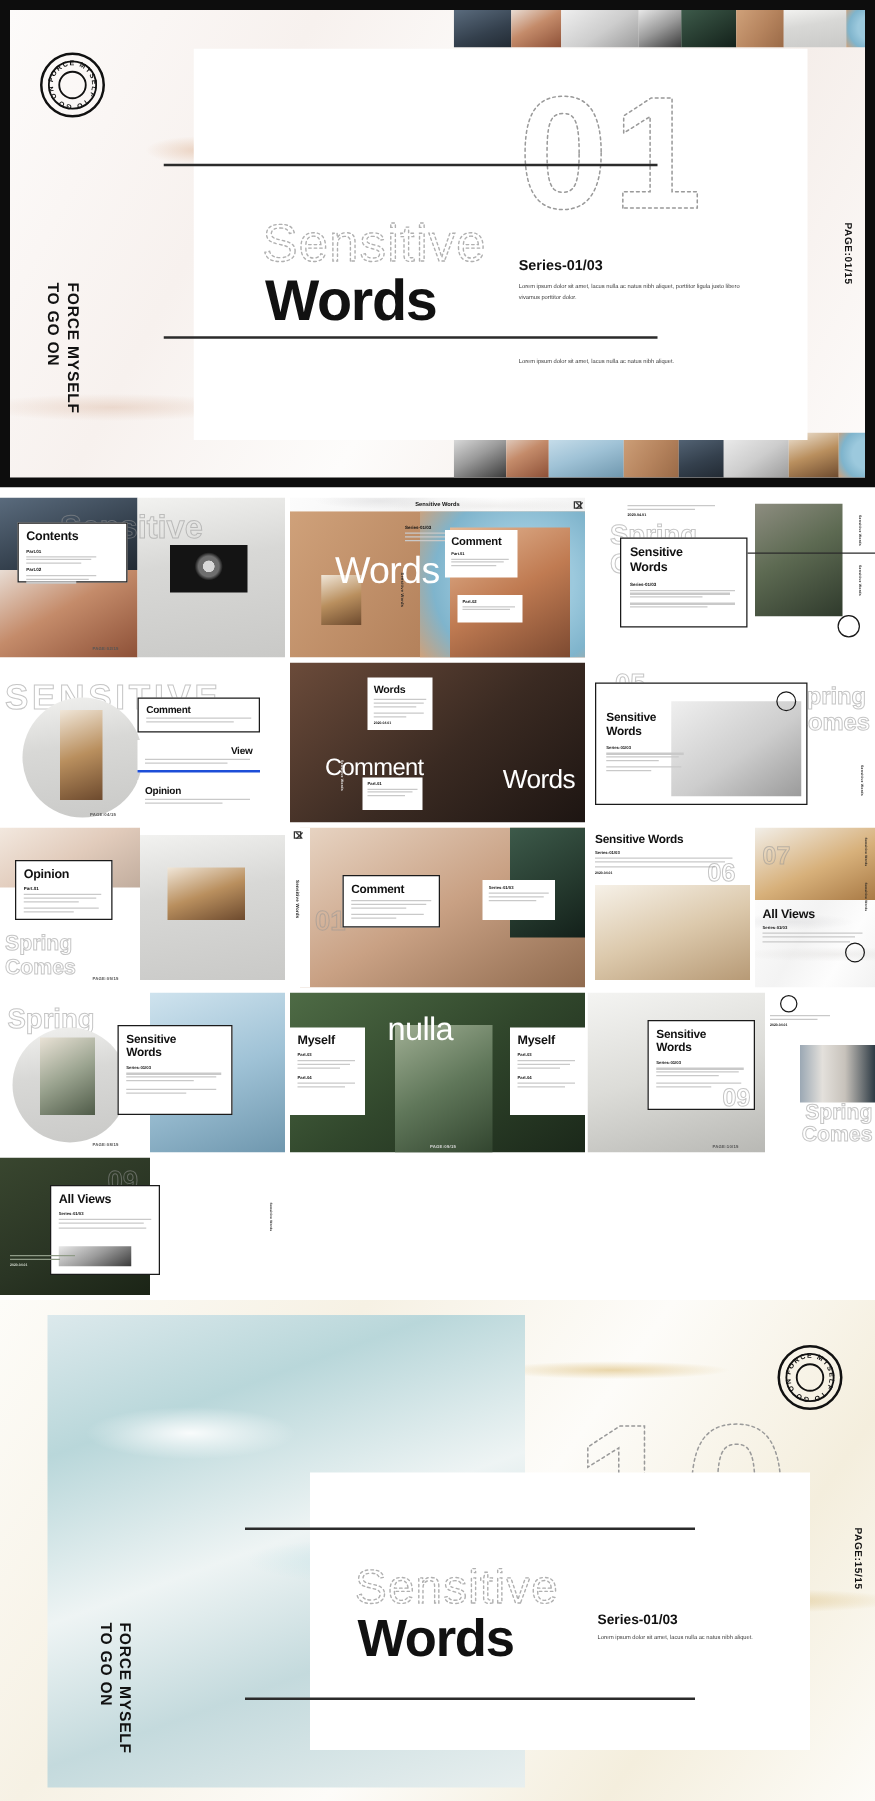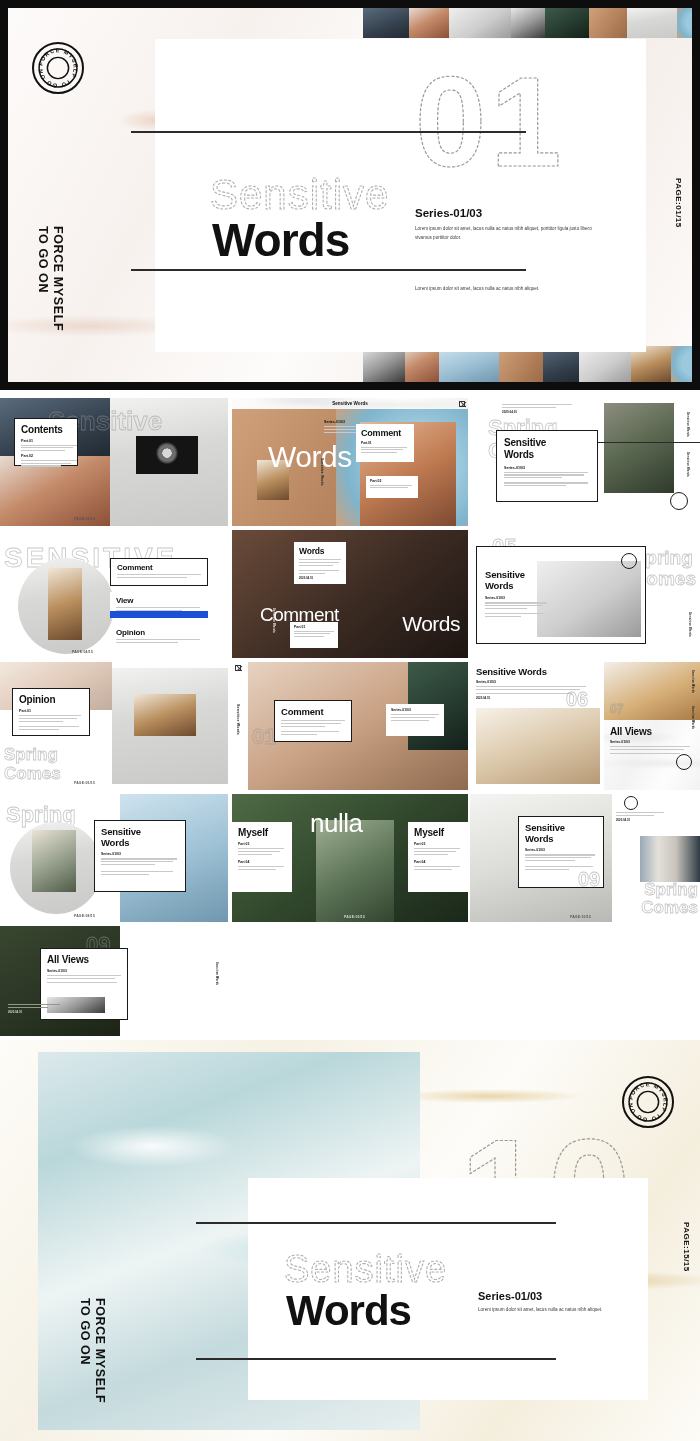--- a/index.html
+++ b/index.html
@@ -220,21 +220,21 @@
 </section>
 
 <section id="grid">
 
   <div class="slide marble-white" style="left:0; top:8px; width:228px; height:128px;">
     <div class="sl-img im-denim" style="left:0; top:0; width:110px; height:58px;"></div>
     <div class="sl-img im-redhair" style="left:0; top:58px; width:110px; height:70px;"></div>
     <div class="sl-img im-moon" style="left:110px; top:0; width:118px; height:128px;"></div>
     <div class="sl-img im-moonscr" style="left:136px; top:38px; width:62px; height:38px;"></div>
     <div class="ghost" style="left:48px; top:8px; font-size:26px;">Sensitive</div>
-    <div class="panel" style="left:14px; top:20px; width:64px; height:48px; padding:5px 6px;">
+    <div class="panel" style="left:14px; top:20px; width:88px; height:48px; padding:5px 6px;">
       <div class="p-title" style="font-size:10px;">Contents</div>
       <div class="p-sub" style="font-size:3.6px; margin-top:4px;">Part.01</div>
       <div class="lines" style="margin-top:1.5px;">
           <i style="width:56px"></i>
           <i style="width:52px"></i>
           <i style="width:44px"></i>
         </div>
       <div class="p-sub" style="font-size:3.6px; margin-top:3px;">Part.02</div>
       <div class="lines" style="margin-top:1.5px;">
           <i style="width:56px"></i>
@@ -320,21 +320,21 @@
     <div class="ghost" style="left:4px; top:12px; font-size:28px; letter-spacing:3px;">SENSITIVE</div>
     <div class="sl-img im-moon" style="left:18px; top:28px; width:96px; height:96px; border-radius:50%;"></div>
     <div class="sl-img im-phone" style="left:48px; top:38px; width:34px; height:72px;"></div>
     <div class="panel" style="left:110px; top:28px; width:98px; height:28px; padding:4px 6px;">
       <div class="p-title" style="font-size:8px;">Comment</div>
       <div class="lines" style="margin-top:2px;">
           <i style="width:84px"></i>
           <i style="width:70px"></i>
         </div>
     </div>
-    <div class="panel noborder" style="left:110px; top:62px; width:98px; height:26px; padding:4px 6px; border-bottom:7px solid #1d4ed8;">
+    <div class="panel noborder" style="left:110px; top:62px; width:98px; height:26px; padding:4px 6px; border-bottom:2px solid #1d4ed8;text-align:right;">
       <div class="p-title" style="font-size:8px;">View</div>
       <div class="lines" style="margin-top:2px;">
           <i style="width:84px"></i>
           <i style="width:66px"></i>
         </div>
     </div>
     <div class="panel noborder" style="left:110px; top:94px; width:98px; height:26px; padding:4px 6px;">
       <div class="p-title" style="font-size:8px;">Opinion</div>
       <div class="lines" style="margin-top:2px;">
           <i style="width:84px"></i>
@@ -461,21 +461,21 @@
           <i style="width:104px"></i>
         </div>
       <div class="lines" style="margin-top:3px;">
           <i style="width:96px"></i>
         </div>
       <div class="p-sub" style="font-size:2.8px; margin-top:2px;">2020.04.01</div>
     </div>
     <div class="ghost" style="left:96px; top:26px; font-size:20px;">06</div>
     <div class="sl-img im-sofa" style="left:134px; top:0; width:96px; height:58px;"></div>
     <div class="sl-img marble-white" style="left:134px; top:58px; width:96px; height:70px;"></div>
-    <div class="ghost" style="left:140px; top:40px; font-size:12px;">07</div>
+    <div class="ghost" style="left:140px; top:12px; font-size:20px;">07</div>
     <div style="position:absolute; left:140px; top:64px; width:84px;">
       <div class="p-title" style="font-size:10px;">All Views</div>
       <div class="p-sub" style="font-size:3.4px; margin-top:3px;">Series-01/03</div>
       <div class="lines" style="margin-top:2px;">
           <i style="width:80px"></i>
           <i style="width:74px"></i>
         </div>
       <div class="lines" style="margin-top:3px;">
           <i style="width:70px"></i>
         </div>

